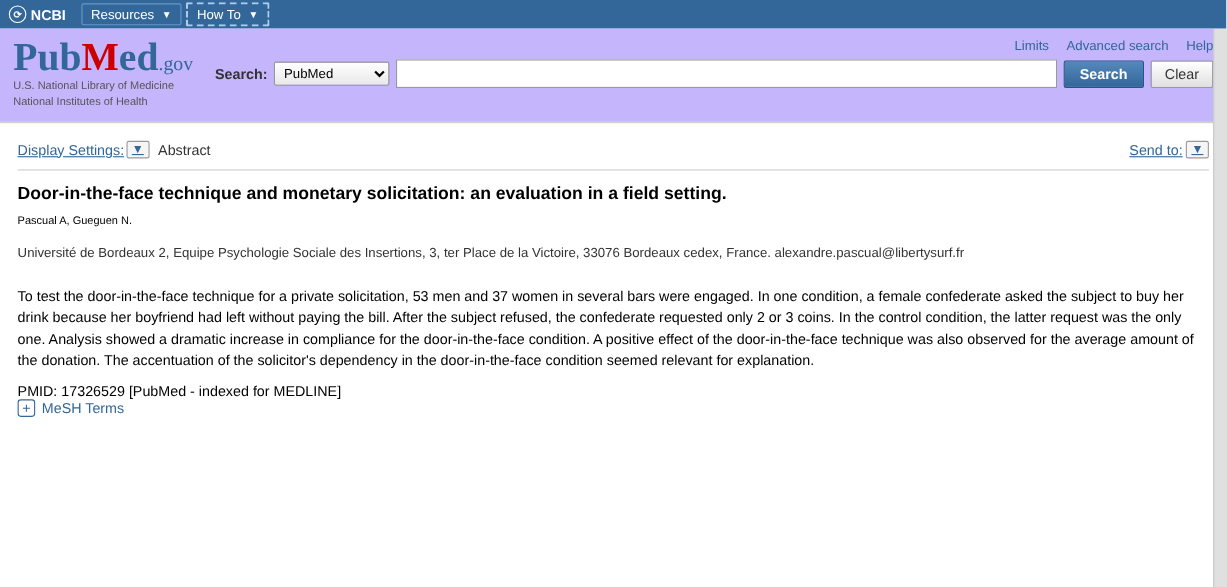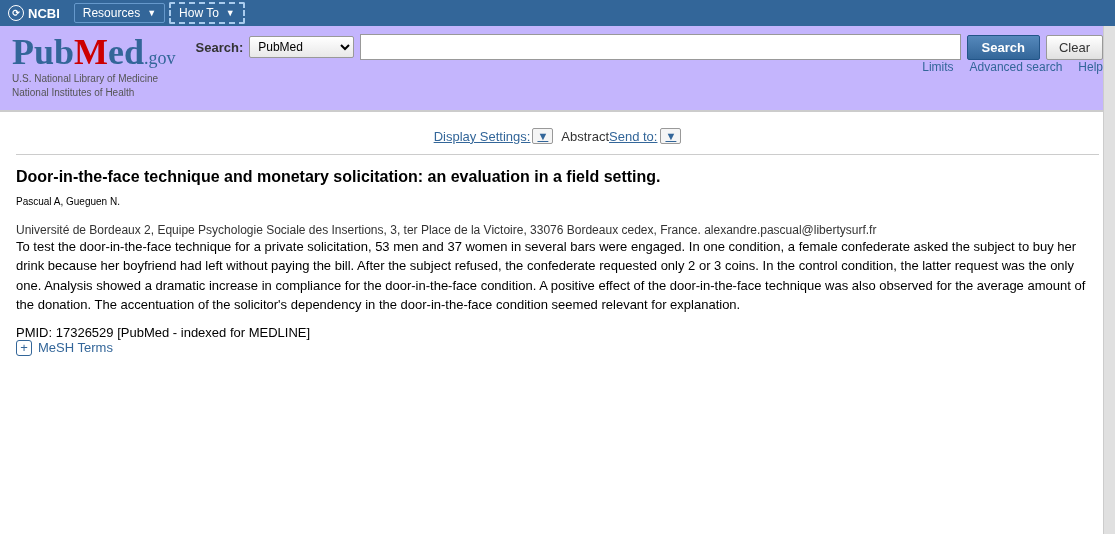--- a/index.html
+++ b/index.html
@@ -144,21 +144,21 @@
     }
 
     
     #content {
       padding: 10px 16px;
     }
 
     
     #display-row {
       display: flex;
-      justify-content: center;
+      justify-content: space-between;
       align-items: center;
       padding: 6px 0 10px 0;
       border-bottom: 1px solid #ccc;
       margin-bottom: 12px;
     }
     .display-settings-link {
       color: #336699;
       text-decoration: underline;
       cursor: pointer;
       font-size: 13px;
@@ -202,21 +202,21 @@
       line-height: 1.3;
     }
     .authors {
       font-size: 10px;
       color: #000;
       margin-bottom: 16px;
     }
     .affiliation {
       font-size: 12px;
       color: #333;
-      margin-bottom: 0;
+      margin-bottom: 23px;
     }
     .abstract-text {
       font-size: 13px;
       color: #000;
       line-height: 1.5;
       margin-bottom: 10px;
     }
     .pmid-line {
       font-size: 13px;
       color: #000;
@@ -278,36 +278,36 @@
     <div class="pubmed-logo">
       <span class="pub">Pub</span><span class="med">M</span><span>ed</span><span class="gov-text">.gov</span>
     </div>
     <div class="nlm-text">
       <div>U.S. National Library of Medicine</div>
       <div>National Institutes of Health</div>
     </div>
   </div>
 
   <div id="search-area">
+    <div id="search-links">
+      <a href="#">Limits</a>
+      <a href="#">Advanced search</a>
+      <a href="#">Help</a>
+    </div>
     <div id="search-row">
       <label>Search:</label>
       <select id="search-select">
         <option>PubMed</option>
         <option>All Databases</option>
         <option>Journals</option>
       </select>
       <input type="text" id="search-input" value="" style="">
       <button id="search-button">Search</button>
       <button id="clear-button">Clear</button>
     </div>
-    <div id="search-links">
-      <a href="#">Limits</a>
-      <a href="#">Advanced search</a>
-      <a href="#">Help</a>
-    </div>
   </div>
 </div>
 
 <div id="divider"></div>
 
 <div id="content">
 
   <div id="display-row">
     <div style="display:flex;align-items:center;gap:4px;">
       <span class="display-settings-link">

